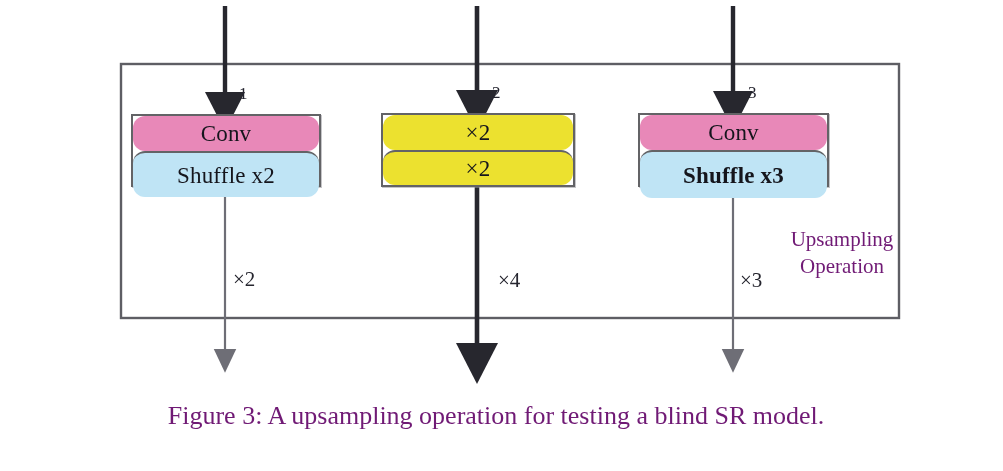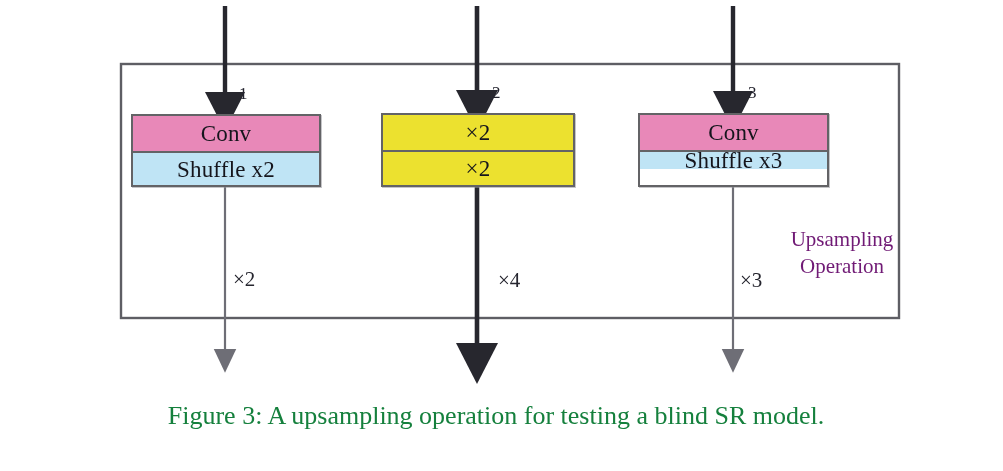--- a/index.html
+++ b/index.html
@@ -45,35 +45,36 @@
     box-sizing: border-box;
     width: 100%;
     display: flex;
     align-items: center;
     justify-content: center;
     font-size: 23px;
     line-height: 1;
     letter-spacing: 0.2px;
     color: #15151c;
     white-space: nowrap;
+    border-radius: 12px;
   }
   .op-row.divider-top {
     border-top: 2px solid #636366;
   }
 
   .block-1 { left: 131px; top: 114px; width: 190px; height: 73px; }
   .block-2 { left: 381px; top: 113px; width: 194px; height: 74px; }
   .block-3 { left: 638px; top: 113px; width: 191px; height: 74px; }
 
   .block-1 .op-row { height: 35px; }
-  .block-1 .op-row.divider-top { height: 34px; }
+  .block-1 .op-row.divider-top { height: 46px; }
   .block-2 .op-row { height: 35px; }
   .block-2 .op-row.divider-top { height: 35px; }
   .block-3 .op-row { height: 35px; }
-  .block-3 .op-row.divider-top { height: 19px; }
+  .block-3 .op-row.divider-top { height: 48px; font-weight: bold; }
 
   
   .fig-label {
     position: absolute;
     white-space: nowrap;
     line-height: 1;
   }
   .idx-label {
     font-size: 17px;
     color: #23232e;
@@ -103,21 +104,21 @@
 
   
   #figure-caption {
     position: absolute;
     left: 0;
     top: 401px;
     width: 992px;
     text-align: center;
     font-size: 26px;
     line-height: 1.15;
-    color: #15803d;
+    color: #701a75;
   }
 </style>
 </head>
 <body>
 
 <div id="figure-root">
 
   <svg id="diagram-canvas" viewBox="0 0 1003 471" width="1003" height="471" xmlns="http://www.w3.org/2000/svg">
     <defs>
       <marker id="head-thick" markerWidth="12" markerHeight="12" refX="4.2" refY="5" orient="auto" markerUnits="strokeWidth">

